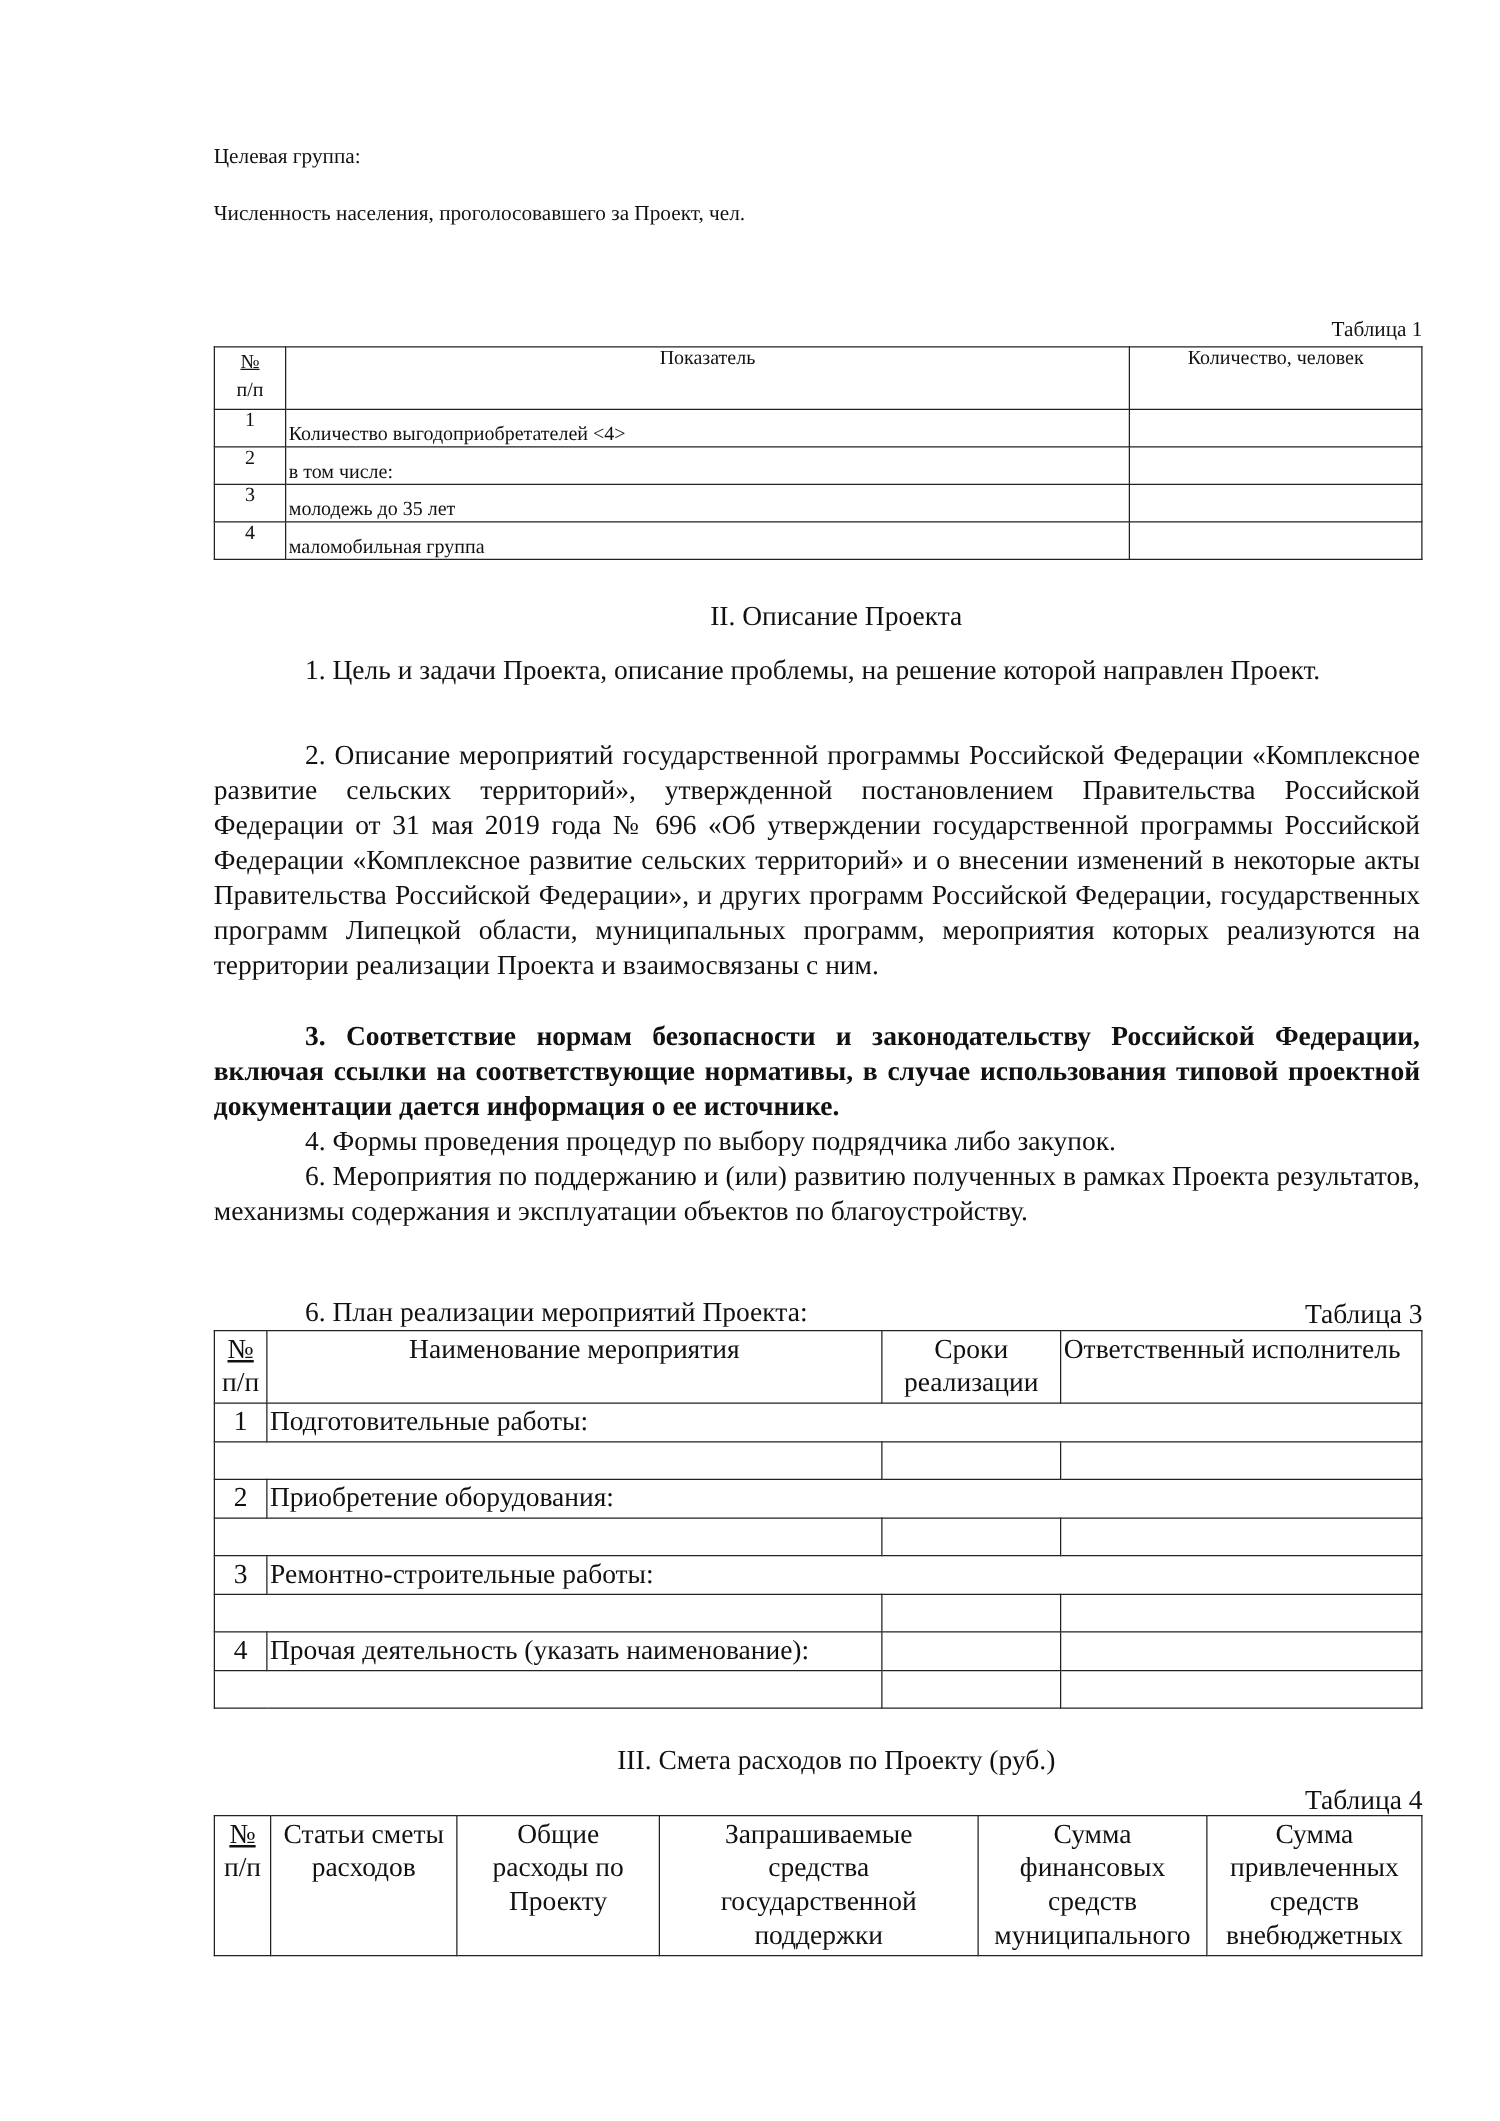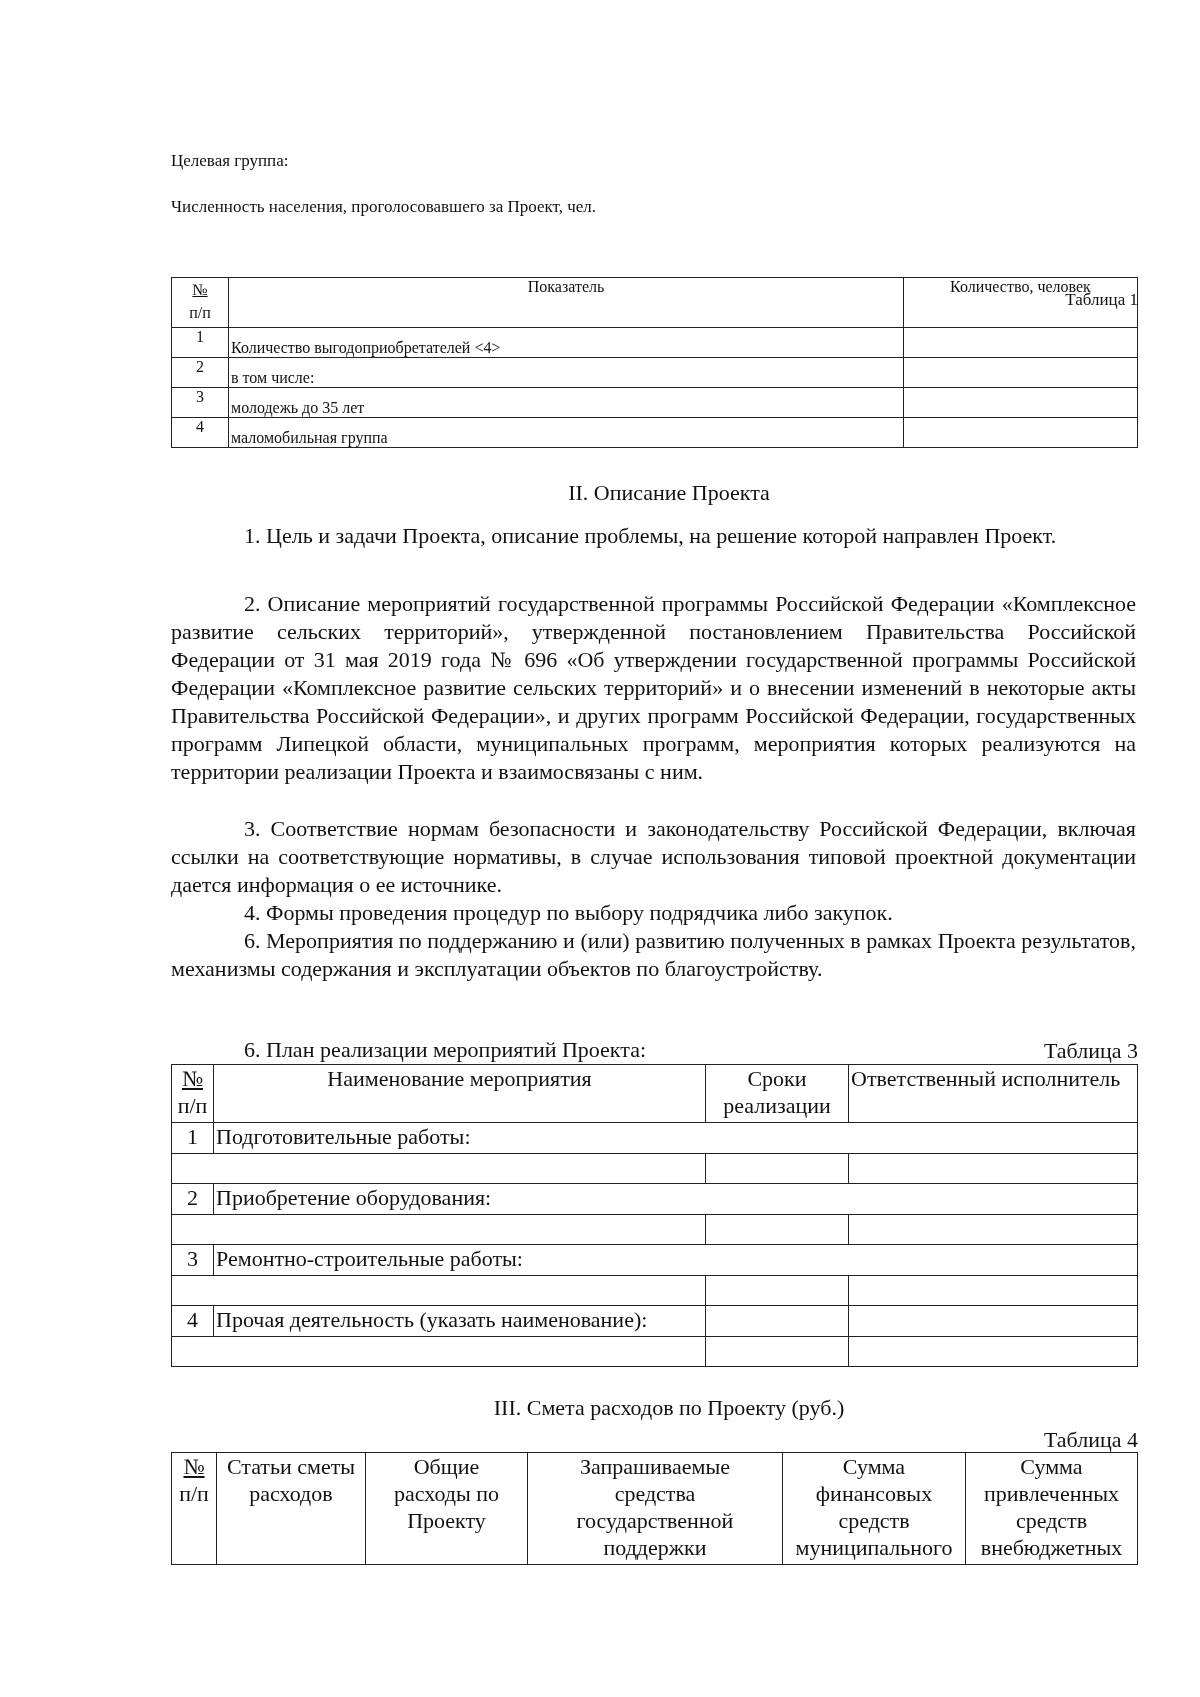--- a/index.html
+++ b/index.html
@@ -1,19 +1,19 @@
 <!DOCTYPE html>
 <html><head>
 <meta charset="utf-8">
 <style>
   html, body { margin: 0; padding: 0; background: #ffffff; }
   body { width: 1200px; height: 1697px; position: relative; overflow: hidden;
          font-family: "Liberation Serif", "DejaVu Serif", serif; color: #111; }
   .abs { position: absolute; }
-  .small { font-size: 17px; margin-top: 36px; }
+  .small { font-size: 17px; }
   .big { font-size: 22px; }
   table { border-collapse: collapse; position: absolute; table-layout: fixed; }
   td { border: 1.5px solid #222; padding: 0 2px; vertical-align: top; }
   .t1 td { font-size: 16px; }
   .t3 td, .t4 td { font-size: 22px; line-height: 27px; }
   .center { text-align: center; }
   .para { position: absolute; left: 171px; width: 965px; font-size: 22px; line-height: 28px; text-align: justify; }
   .indent { text-indent: 73px; }
 </style>
 </head>
@@ -58,21 +58,21 @@
     <td style="vertical-align:bottom;">маломобильная группа</td>
     <td></td>
   </tr>
 </tbody>
   </table>
 
 <div class="abs big" style="left:0; width:1338px; text-align:center; top:480px;">II. Описание Проекта</div>
 
 <div class="para indent" style="top:522px;">1. Цель и задачи Проекта, описание проблемы, на решение которой направлен Проект.</div>
 <div class="para indent" style="top:590px;">2. Описание мероприятий государственной программы Российской Федерации «Комплексное развитие сельских территорий», утвержденной постановлением Правительства Российской Федерации от 31 мая 2019 года № 696 «Об утверждении государственной программы Российской Федерации «Комплексное развитие сельских территорий» и о внесении изменений в некоторые акты Правительства Российской Федерации», и других программ Российской Федерации, государственных программ Липецкой области, муниципальных программ, мероприятия которых реализуются на территории реализации Проекта и взаимосвязаны с ним.</div>
-<div class="para indent" style="top:815px;">3. Соответствие нормам безопасности и законодательству Российской Федерации, включая ссылки на соответствующие нормативы, в случае использования типовой проектной документации дается информация о ее источнике.</div>
+<div class="para indent" style="top:815px;font-weight:bold;">3. Соответствие нормам безопасности и законодательству Российской Федерации, включая ссылки на соответствующие нормативы, в случае использования типовой проектной документации дается информация о ее источнике.</div>
 <div class="para indent" style="top:899px;">4. Формы проведения процедур по выбору подрядчика либо закупок.</div>
 <div class="para indent" style="top:927px;">6. Мероприятия по поддержанию и (или) развитию полученных в рамках Проекта результатов, механизмы содержания и эксплуатации объектов по благоустройству.</div>
 <div class="para indent" style="top:1036px;">6. План реализации мероприятий Проекта:</div>
 
 <div class="abs big" style="right:62px; top:1038px;">Таблица 3</div>
 <table class="t3" style="left:171px; top:1064px; width:966px;">
   <colgroup>
       <col style="width:42px">
       <col style="width:492px">
       <col style="width:143px">

